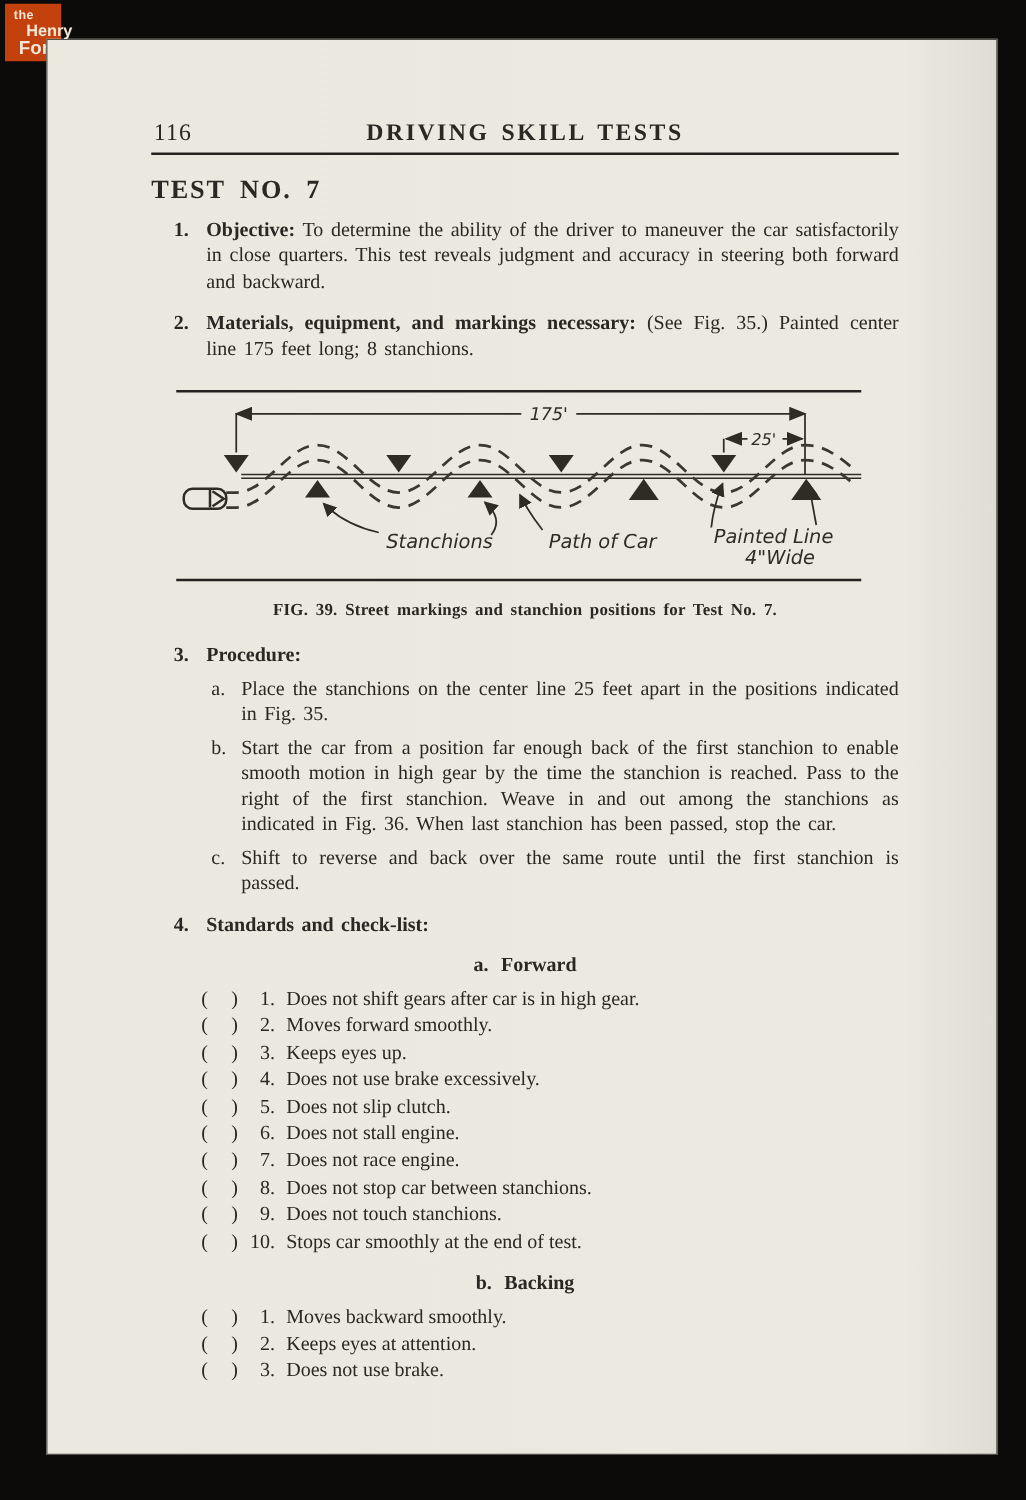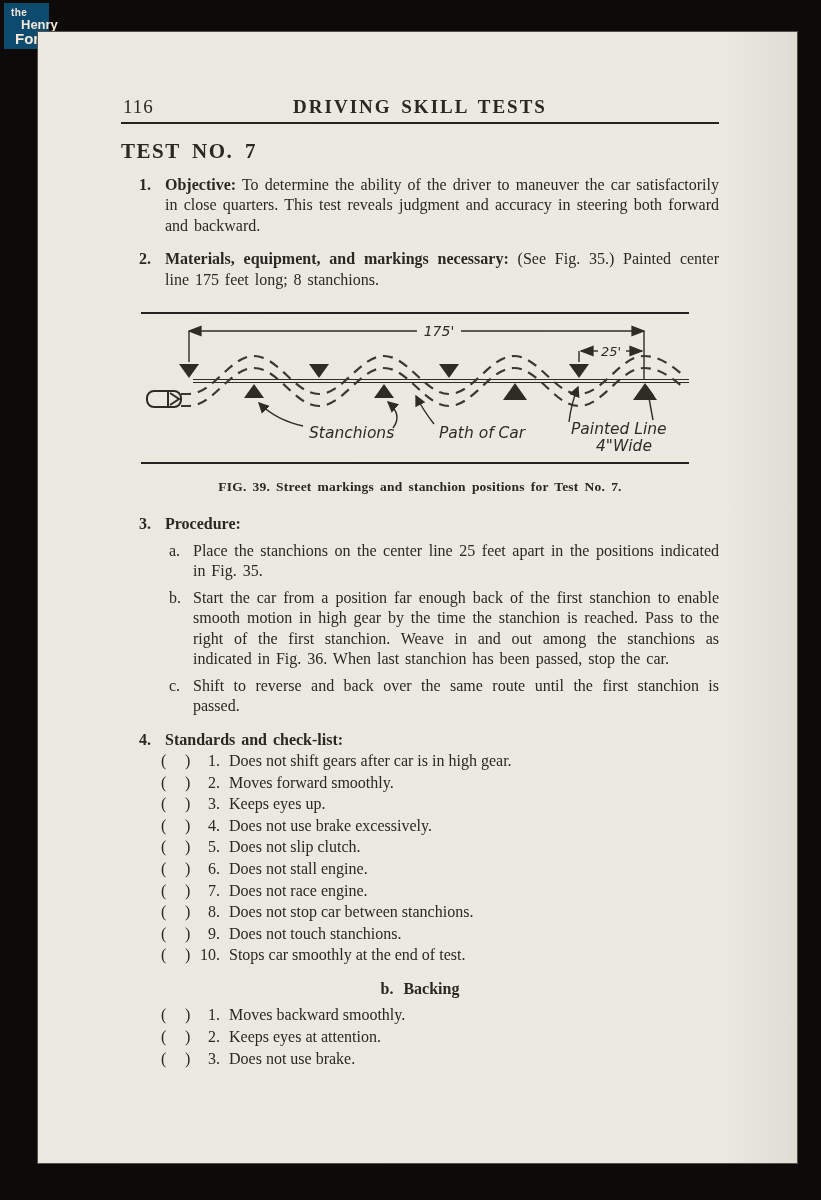--- a/index.html
+++ b/index.html
@@ -7,21 +7,21 @@
          font-family:"Liberation Serif","DejaVu Serif",serif; color:#2a2823; overflow:hidden; }
   #screen { position:absolute; inset:0; }
 
   
   .page { position:absolute; left:37px; top:31px; width:761px; height:1133px;
           background:linear-gradient(90deg,#eae8df 0%,#ebe9e0 90%,#dfddd3 100%);
           box-shadow:0 0 0 1px #52504a inset; }
   .content { padding:66px 79px 0 84px; font-size:16px; line-height:20.5px; }
 
   
-  .logo { position:absolute; left:4px; top:3px; width:45px; height:46px; background:#0c4a6e;
+  .logo { position:absolute; left:4px; top:3px; width:45px; height:46px; background:#c2410c;
           font-family:"Liberation Sans",sans-serif; color:#f3e8d8; }
   .logo span { position:absolute; white-space:nowrap; }
   .logo .l-the   { left:7px;  top:4px;  font-size:10px; font-weight:600; letter-spacing:.4px; }
   .logo .l-henry { left:17px; top:14px; font-size:13px; font-weight:700; }
   .logo .l-ford  { left:11px; top:27px; font-size:15px; font-weight:700; }
 
   
   .hdr { position:relative; height:20px; }
   .hdr .pageno { position:absolute; left:2px; top:0; font-size:19px; letter-spacing:1px; }
   .hdr .running { position:absolute; left:0; right:0; text-align:center; font-size:19px;
@@ -175,20 +175,21 @@
       <div class="step">
         <span class="letter">c.</span>
         <span class="body">Shift to reverse and back over the same route until the first stanchion is passed.</span>
       </div>
 
       <div class="item">
         <span class="no">4.</span>
         <span class="body"><span class="lead">Standards and check-list:</span></span>
       </div>
 
+      <div class="chk-heading">a. Forward</div>
       <div>
           <div class="chk-row"><span class="co">(</span><span class="cc">)</span><span class="cn">1.</span><span class="ct">Does not shift gears after car is in high gear.</span></div>
           <div class="chk-row"><span class="co">(</span><span class="cc">)</span><span class="cn">2.</span><span class="ct">Moves forward smoothly.</span></div>
           <div class="chk-row"><span class="co">(</span><span class="cc">)</span><span class="cn">3.</span><span class="ct">Keeps eyes up.</span></div>
           <div class="chk-row"><span class="co">(</span><span class="cc">)</span><span class="cn">4.</span><span class="ct">Does not use brake excessively.</span></div>
           <div class="chk-row"><span class="co">(</span><span class="cc">)</span><span class="cn">5.</span><span class="ct">Does not slip clutch.</span></div>
           <div class="chk-row"><span class="co">(</span><span class="cc">)</span><span class="cn">6.</span><span class="ct">Does not stall engine.</span></div>
           <div class="chk-row"><span class="co">(</span><span class="cc">)</span><span class="cn">7.</span><span class="ct">Does not race engine.</span></div>
           <div class="chk-row"><span class="co">(</span><span class="cc">)</span><span class="cn">8.</span><span class="ct">Does not stop car between stanchions.</span></div>
           <div class="chk-row"><span class="co">(</span><span class="cc">)</span><span class="cn">9.</span><span class="ct">Does not touch stanchions.</span></div>

